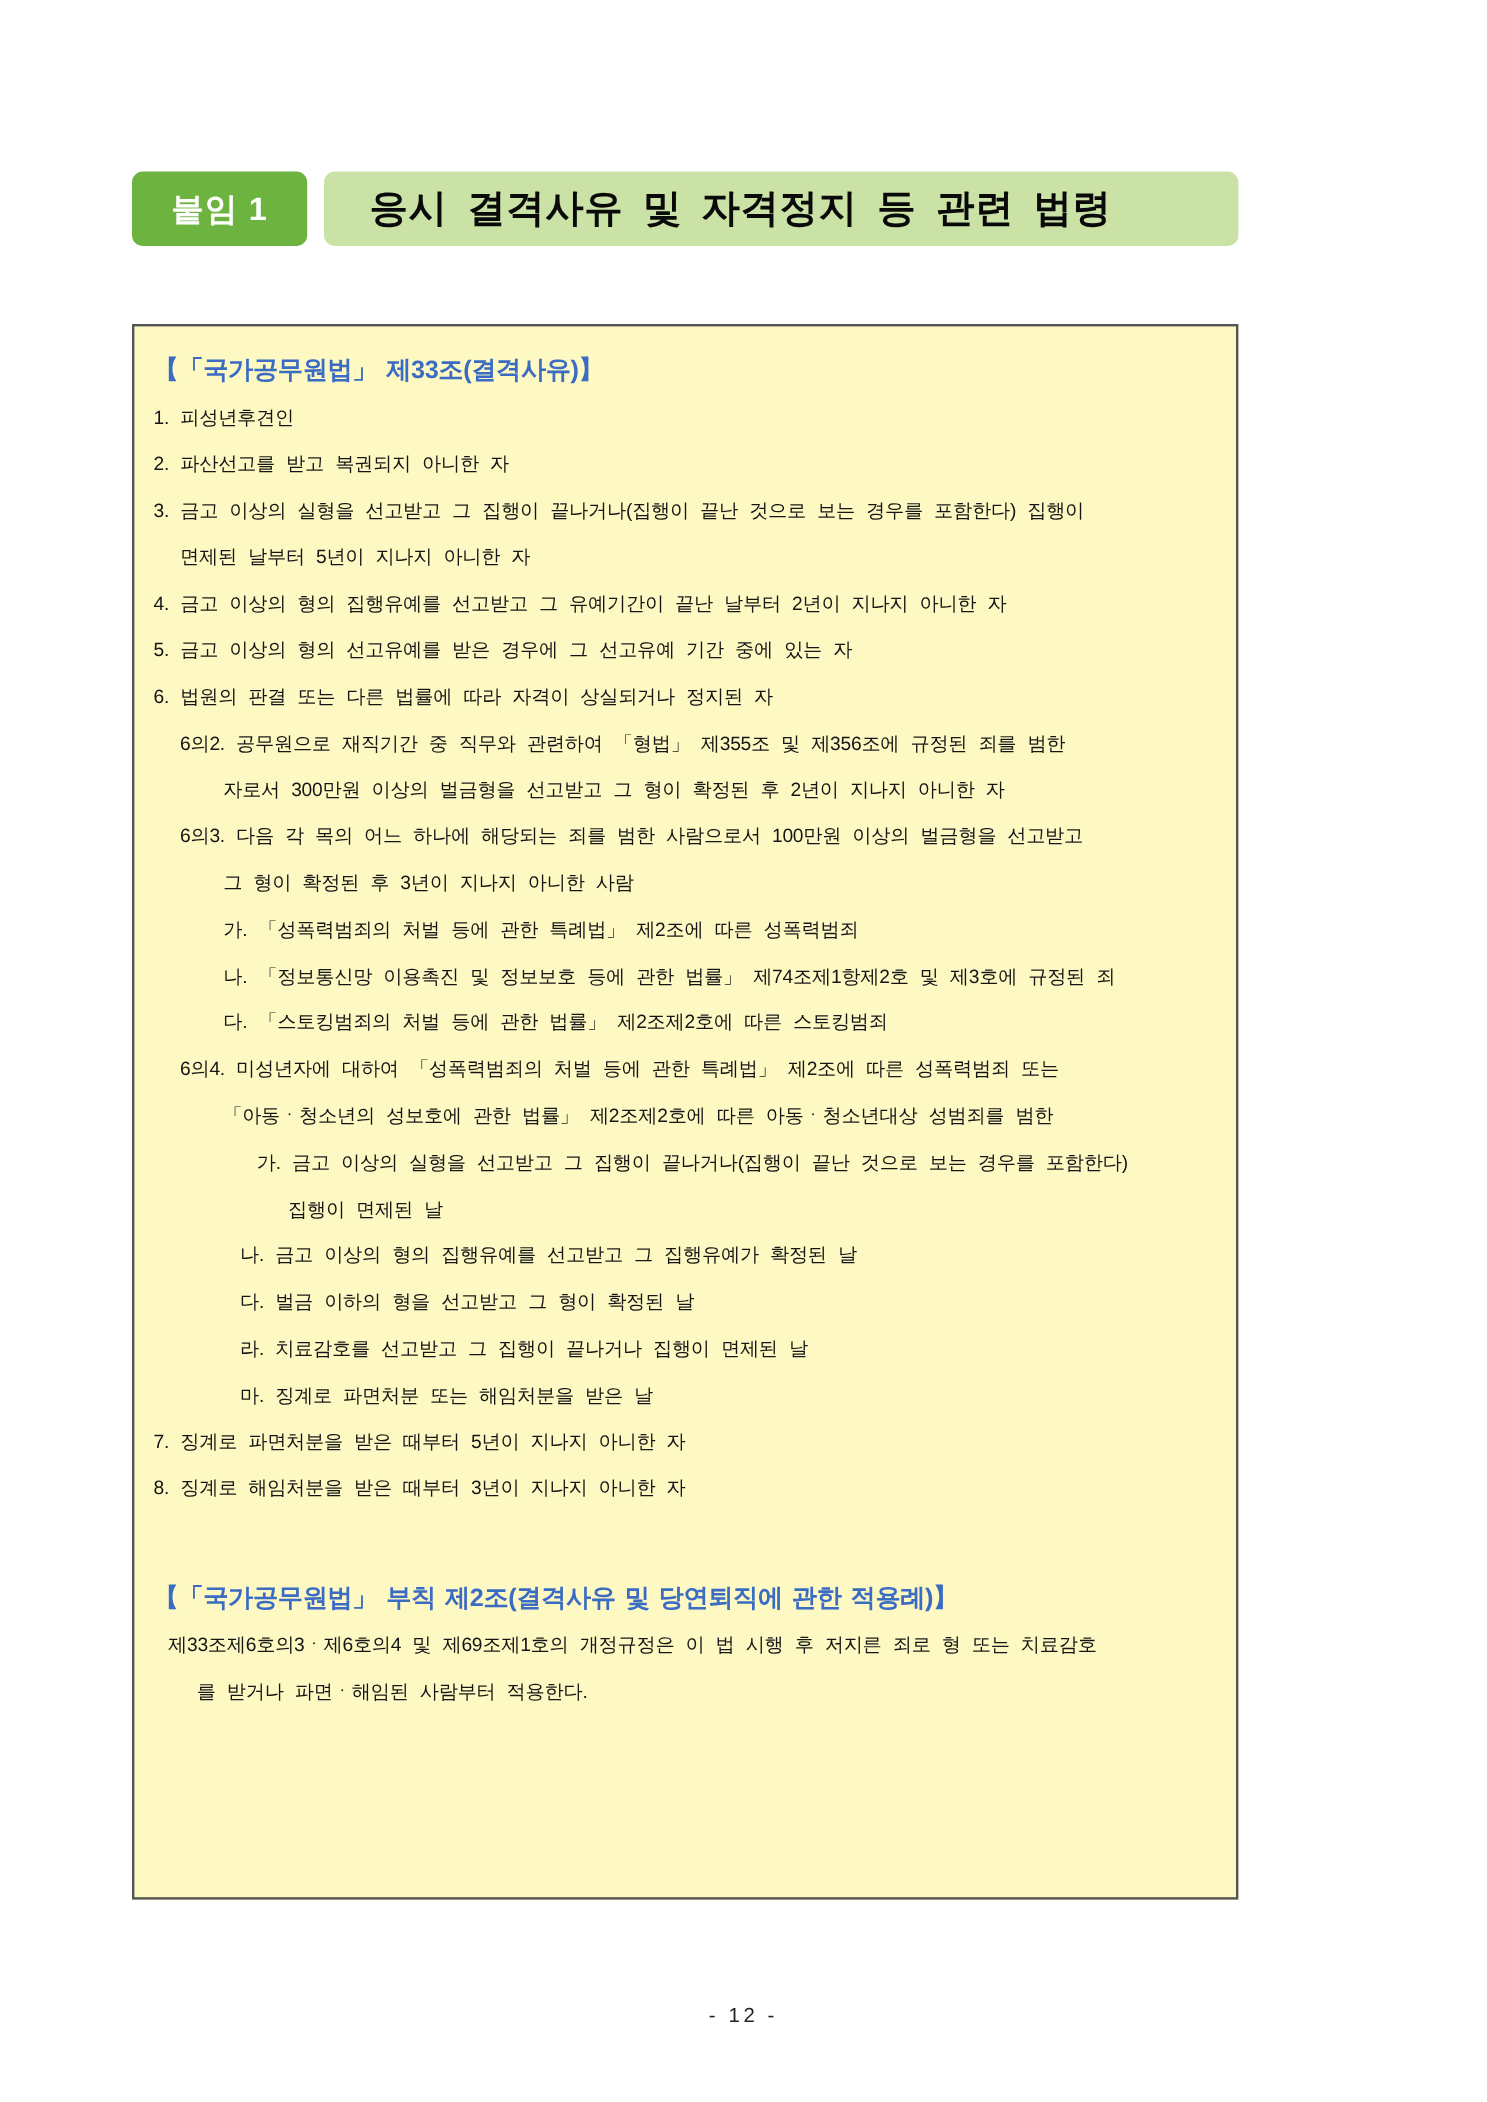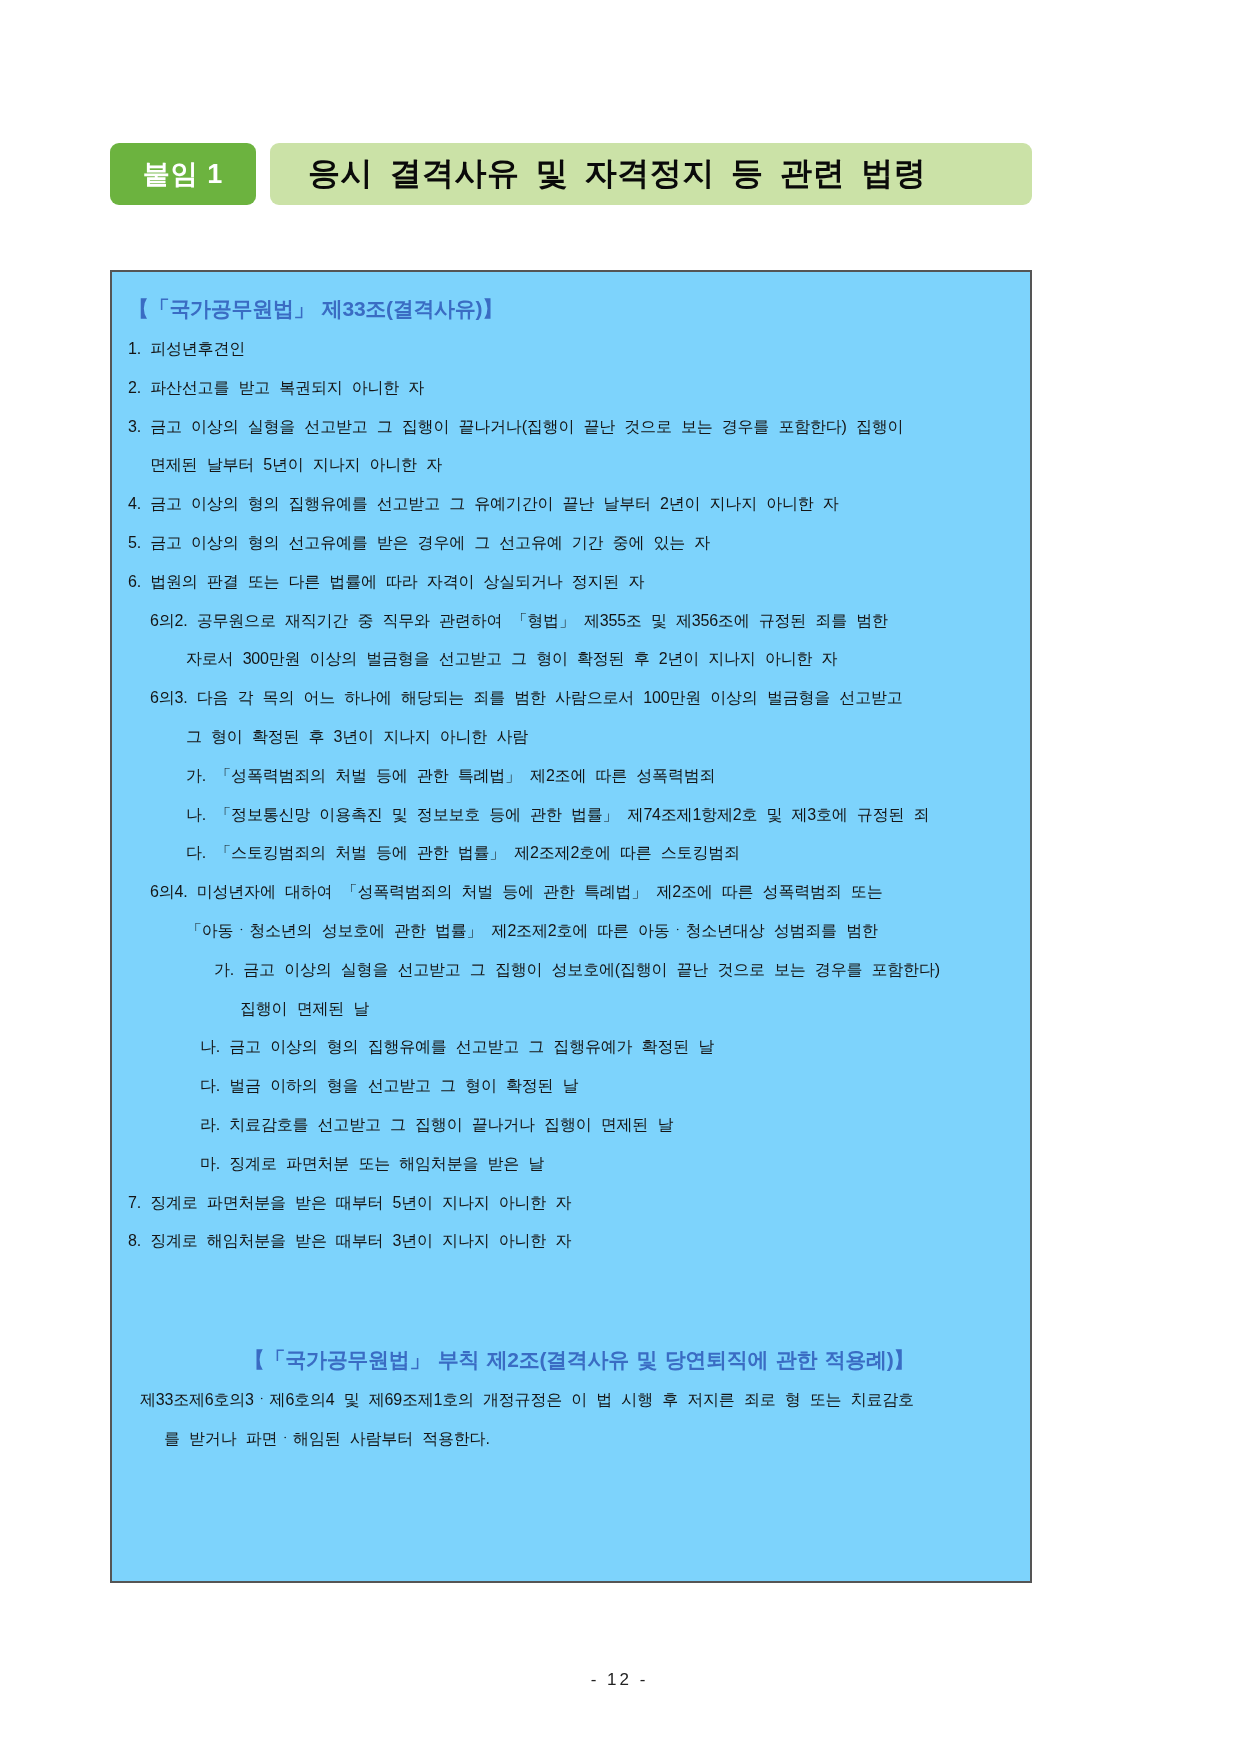--- a/index.html
+++ b/index.html
@@ -28,28 +28,28 @@
     flex:1;height:62px;background:var(--title-bg);border-radius:9px;
     display:flex;align-items:center;padding-left:38px;box-sizing:border-box;
   }
   .title-box .title{
     font-size:32px;font-weight:bold;color:#0a0a0a;
     letter-spacing:0.5px;word-spacing:7px;
   }
   .content-box{
     position:absolute;top:270px;left:110px;width:922px;height:1313px;
     border:2px solid var(--border-color);box-sizing:border-box;
-    padding-top:22px;background:#7dd3fc;
+    padding-top:22px;background:#fef9c3;
   }
   .content-box h2{
     margin:0;padding-left:16px;
     font-size:21px;font-weight:bold;color:var(--heading-color);
     line-height:30px;letter-spacing:-0.3px;word-spacing:2px;
   }
-  .content-box h2.second{margin-top:84px;text-align:center;}
+  .content-box h2.second{margin-top:56px;}
   .lines{margin-top:6px;}
   .line{
     font-size:16px;line-height:38.8px;color:#151515;
     word-spacing:5px;letter-spacing:-0.2px;white-space:nowrap;
   }
   .ind-0{padding-left:16px;}
   .ind-1{padding-left:38px;}
   .ind-2{padding-left:74px;}
   .ind-3{padding-left:88px;}
   .ind-4{padding-left:102px;}
@@ -84,21 +84,21 @@
         <div class="line ind-0">6. 법원의 판결 또는 다른 법률에 따라 자격이 상실되거나 정지된 자</div>
         <div class="line ind-1">6의2. 공무원으로 재직기간 중 직무와 관련하여 「형법」 제355조 및 제356조에 규정된 죄를 범한</div>
         <div class="line ind-2">자로서 300만원 이상의 벌금형을 선고받고 그 형이 확정된 후 2년이 지나지 아니한 자</div>
         <div class="line ind-1">6의3. 다음 각 목의 어느 하나에 해당되는 죄를 범한 사람으로서 100만원 이상의 벌금형을 선고받고</div>
         <div class="line ind-2">그 형이 확정된 후 3년이 지나지 아니한 사람</div>
         <div class="line ind-2">가. 「성폭력범죄의 처벌 등에 관한 특례법」 제2조에 따른 성폭력범죄</div>
         <div class="line ind-2">나. 「정보통신망 이용촉진 및 정보보호 등에 관한 법률」 제74조제1항제2호 및 제3호에 규정된 죄</div>
         <div class="line ind-2">다. 「스토킹범죄의 처벌 등에 관한 법률」 제2조제2호에 따른 스토킹범죄</div>
         <div class="line ind-1">6의4. 미성년자에 대하여 「성폭력범죄의 처벌 등에 관한 특례법」 제2조에 따른 성폭력범죄 또는</div>
         <div class="line ind-2">「아동ㆍ청소년의 성보호에 관한 법률」 제2조제2호에 따른 아동ㆍ청소년대상 성범죄를 범한</div>
-        <div class="line ind-4">가. 금고 이상의 실형을 선고받고 그 집행이 성보호에(집행이 끝난 것으로 보는 경우를 포함한다)</div>
+        <div class="line ind-4">가. 금고 이상의 실형을 선고받고 그 집행이 끝나거나(집행이 끝난 것으로 보는 경우를 포함한다)</div>
         <div class="line ind-5">집행이 면제된 날</div>
         <div class="line ind-3">나. 금고 이상의 형의 집행유예를 선고받고 그 집행유예가 확정된 날</div>
         <div class="line ind-3">다. 벌금 이하의 형을 선고받고 그 형이 확정된 날</div>
         <div class="line ind-3">라. 치료감호를 선고받고 그 집행이 끝나거나 집행이 면제된 날</div>
         <div class="line ind-3">마. 징계로 파면처분 또는 해임처분을 받은 날</div>
         <div class="line ind-0">7. 징계로 파면처분을 받은 때부터 5년이 지나지 아니한 자</div>
         <div class="line ind-0">8. 징계로 해임처분을 받은 때부터 3년이 지나지 아니한 자</div>
       </div>
   </section>
   <section>

